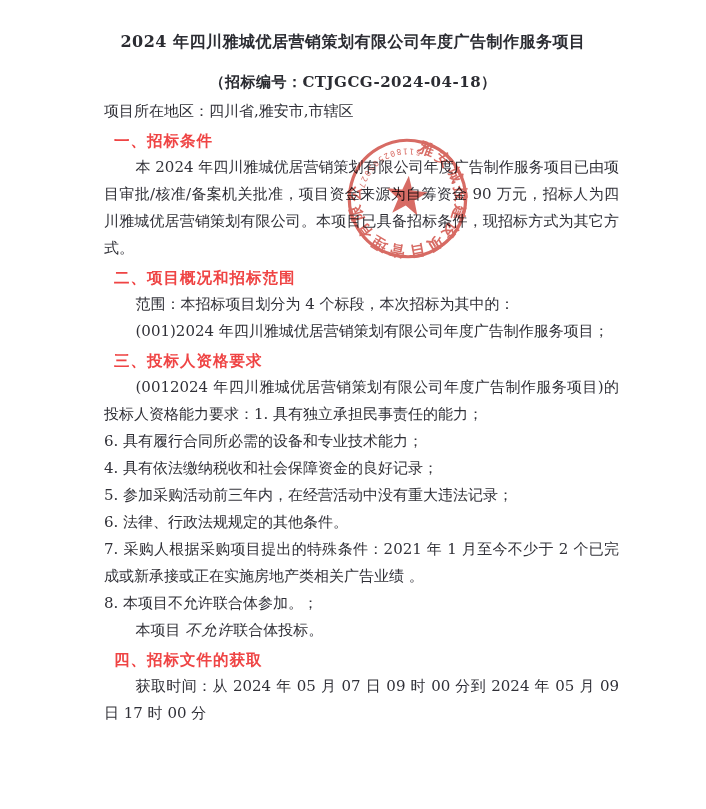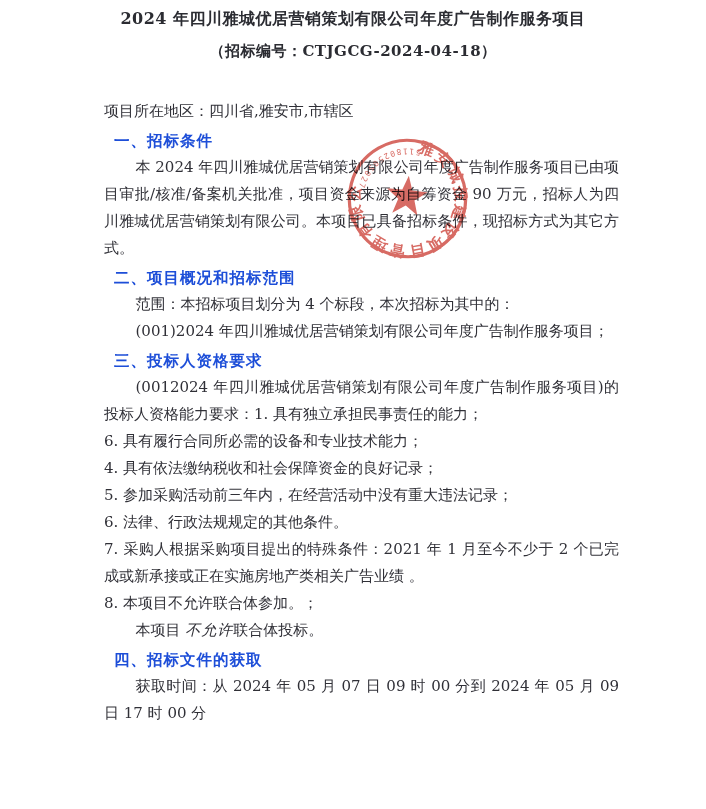--- a/index.html
+++ b/index.html
@@ -12,53 +12,53 @@
   }
   .page {
     position: relative;
     width: 706px;
     height: 809px;
     background: #ffffff;
     font-family: "DejaVu Serif", serif;
     color: #303037;
   }
   header {
-    padding-top: 9px;
+    padding-top: 32px;
     text-align: center;
   }
   .title {
     font-size: 16px;
     font-weight: bold;
     letter-spacing: 0.5px;
     color: #2b2c32;
   }
   .subtitle {
     font-size: 15px;
     font-weight: bold;
-    margin-top: 12px;
+    margin-top: 20px;
     letter-spacing: 0.5px;
     color: #2b2c32;
   }
   .content {
     position: absolute;
     left: 104px;
     top: 98px;
     width: 515px;
     font-size: 15px;
     line-height: 27px;
     text-align: justify;
     text-justify: inter-ideograph;
   }
   .content p {
     margin: 0;
   }
   .content h2 {
     font-size: 15.5px;
     font-weight: bold;
-    color: #1d4ed8;
+    color: #ef4444;
     margin: 2px 0 0 10px;
     letter-spacing: 1px;
     line-height: 27px;
   }
   .indent { text-indent: 2.1em; }
   .note em {
     letter-spacing: 1px;
   }
   .seal {
     position: absolute;

